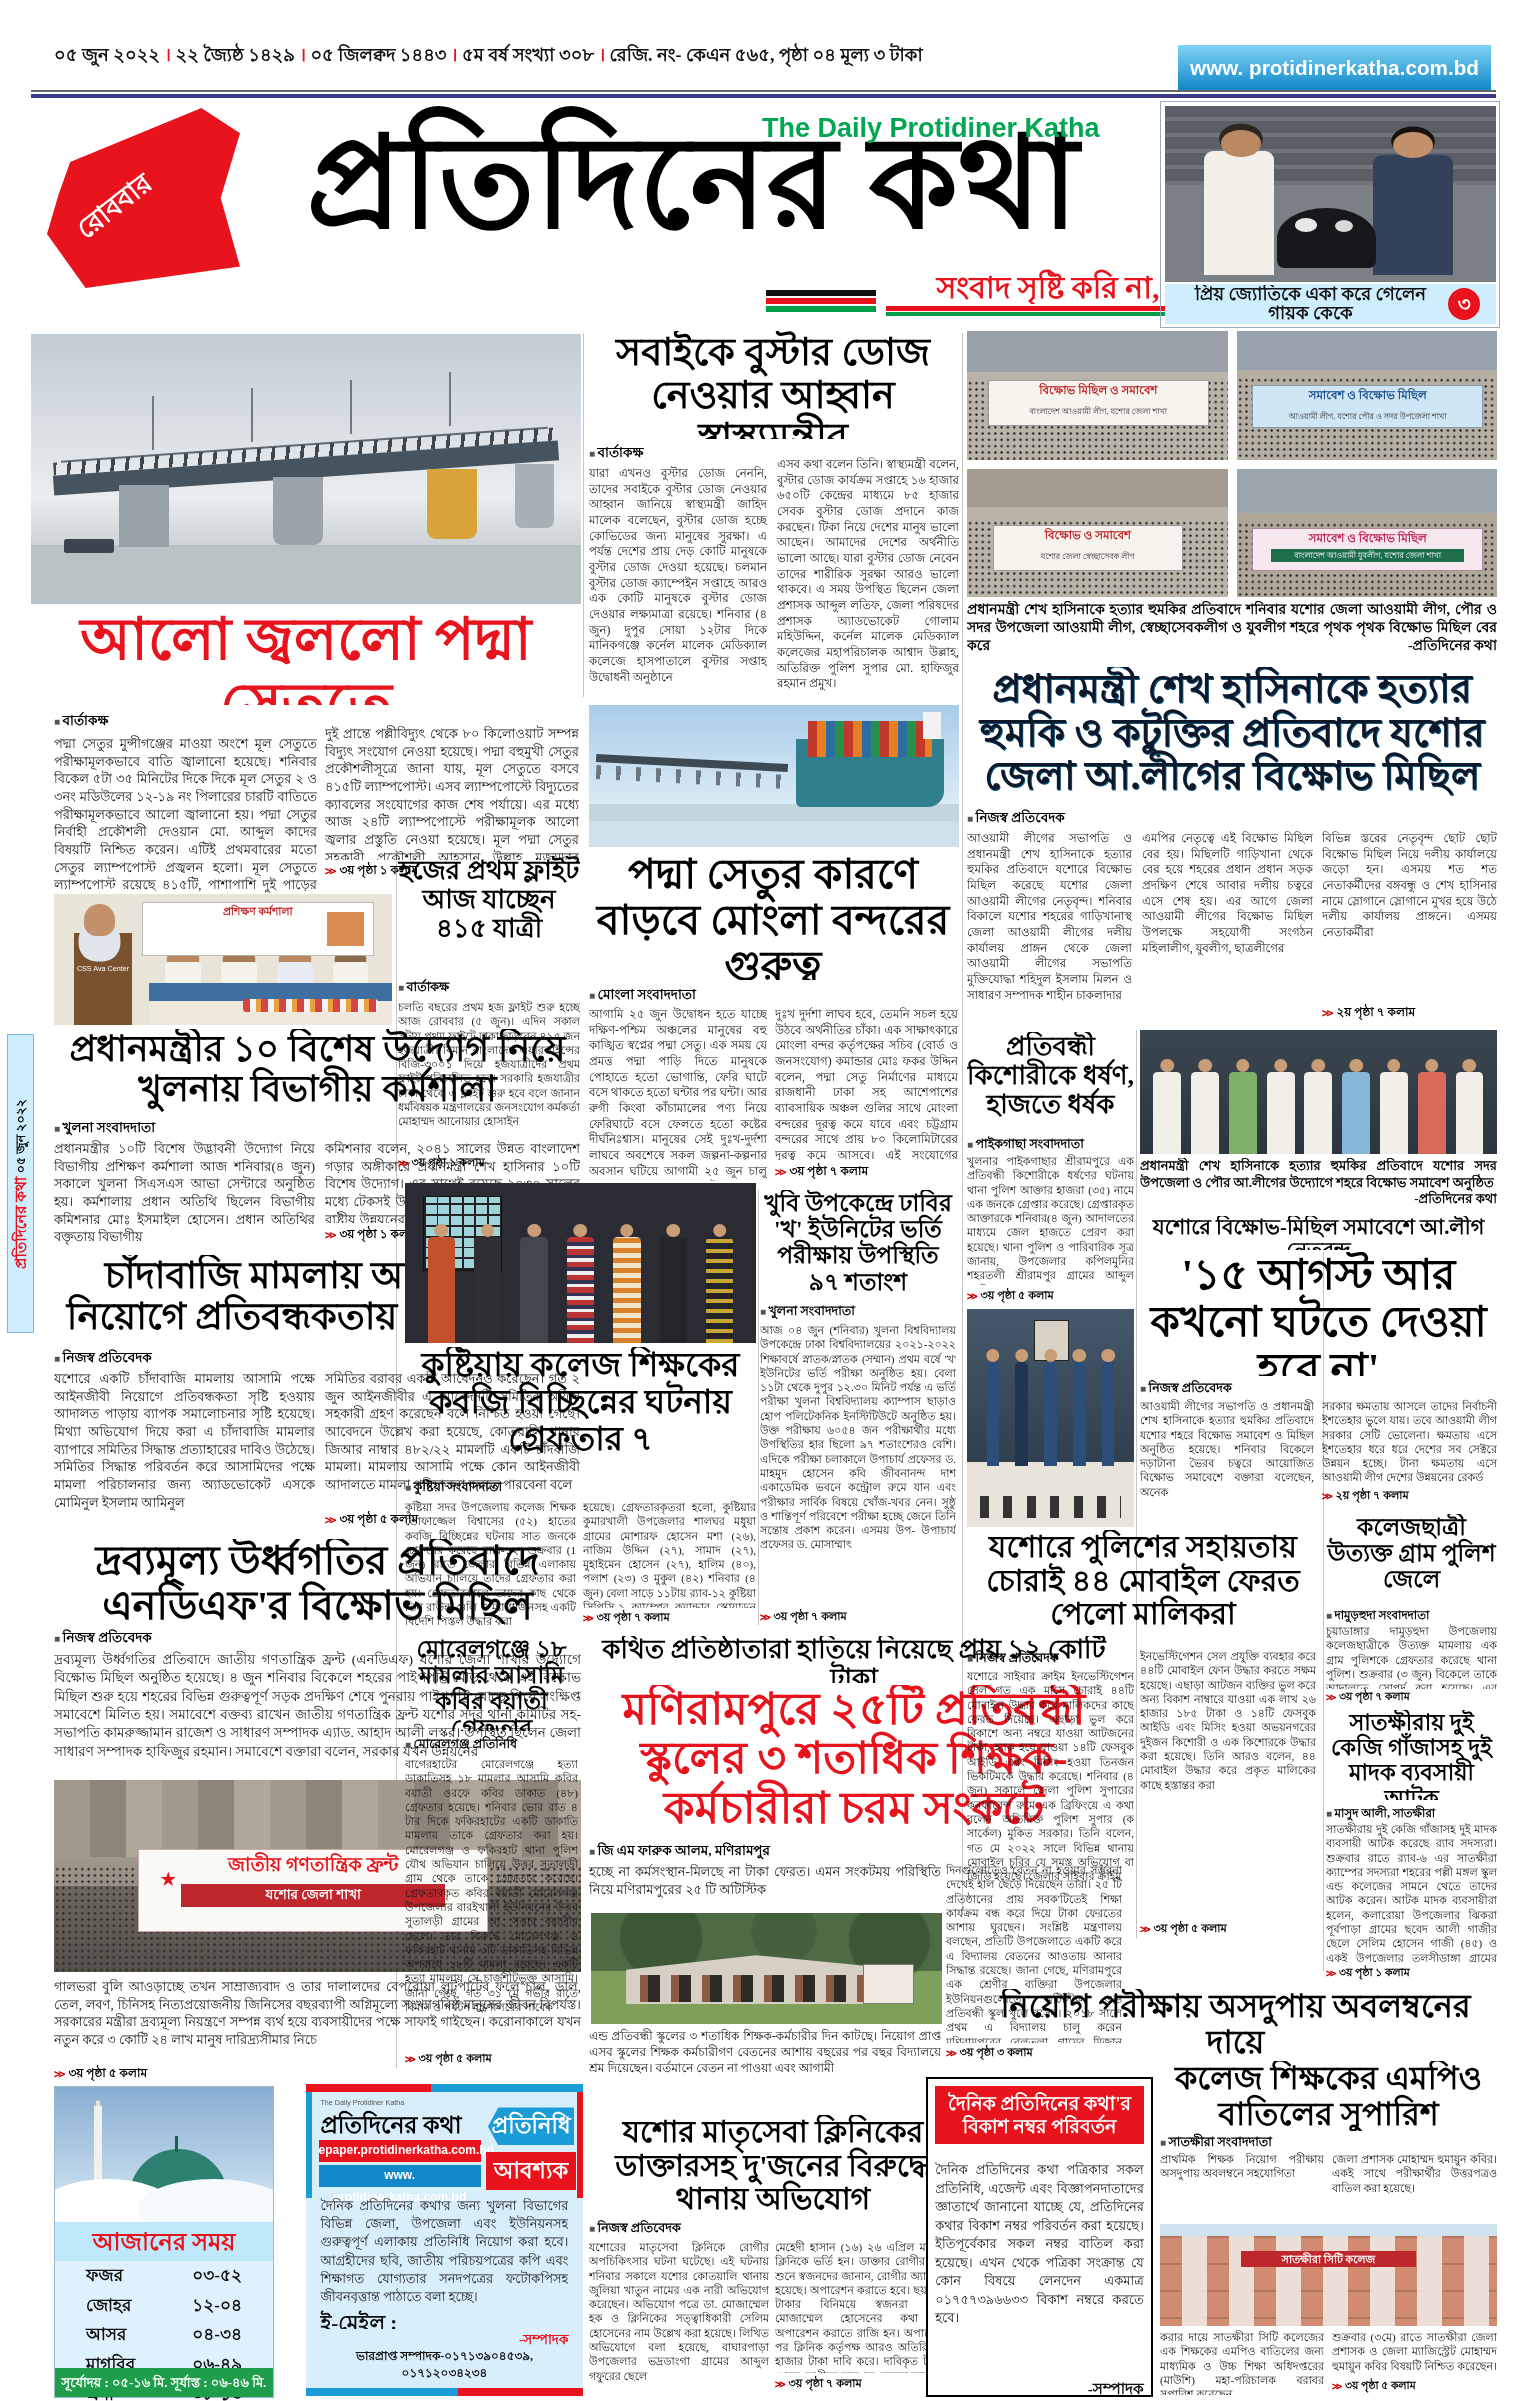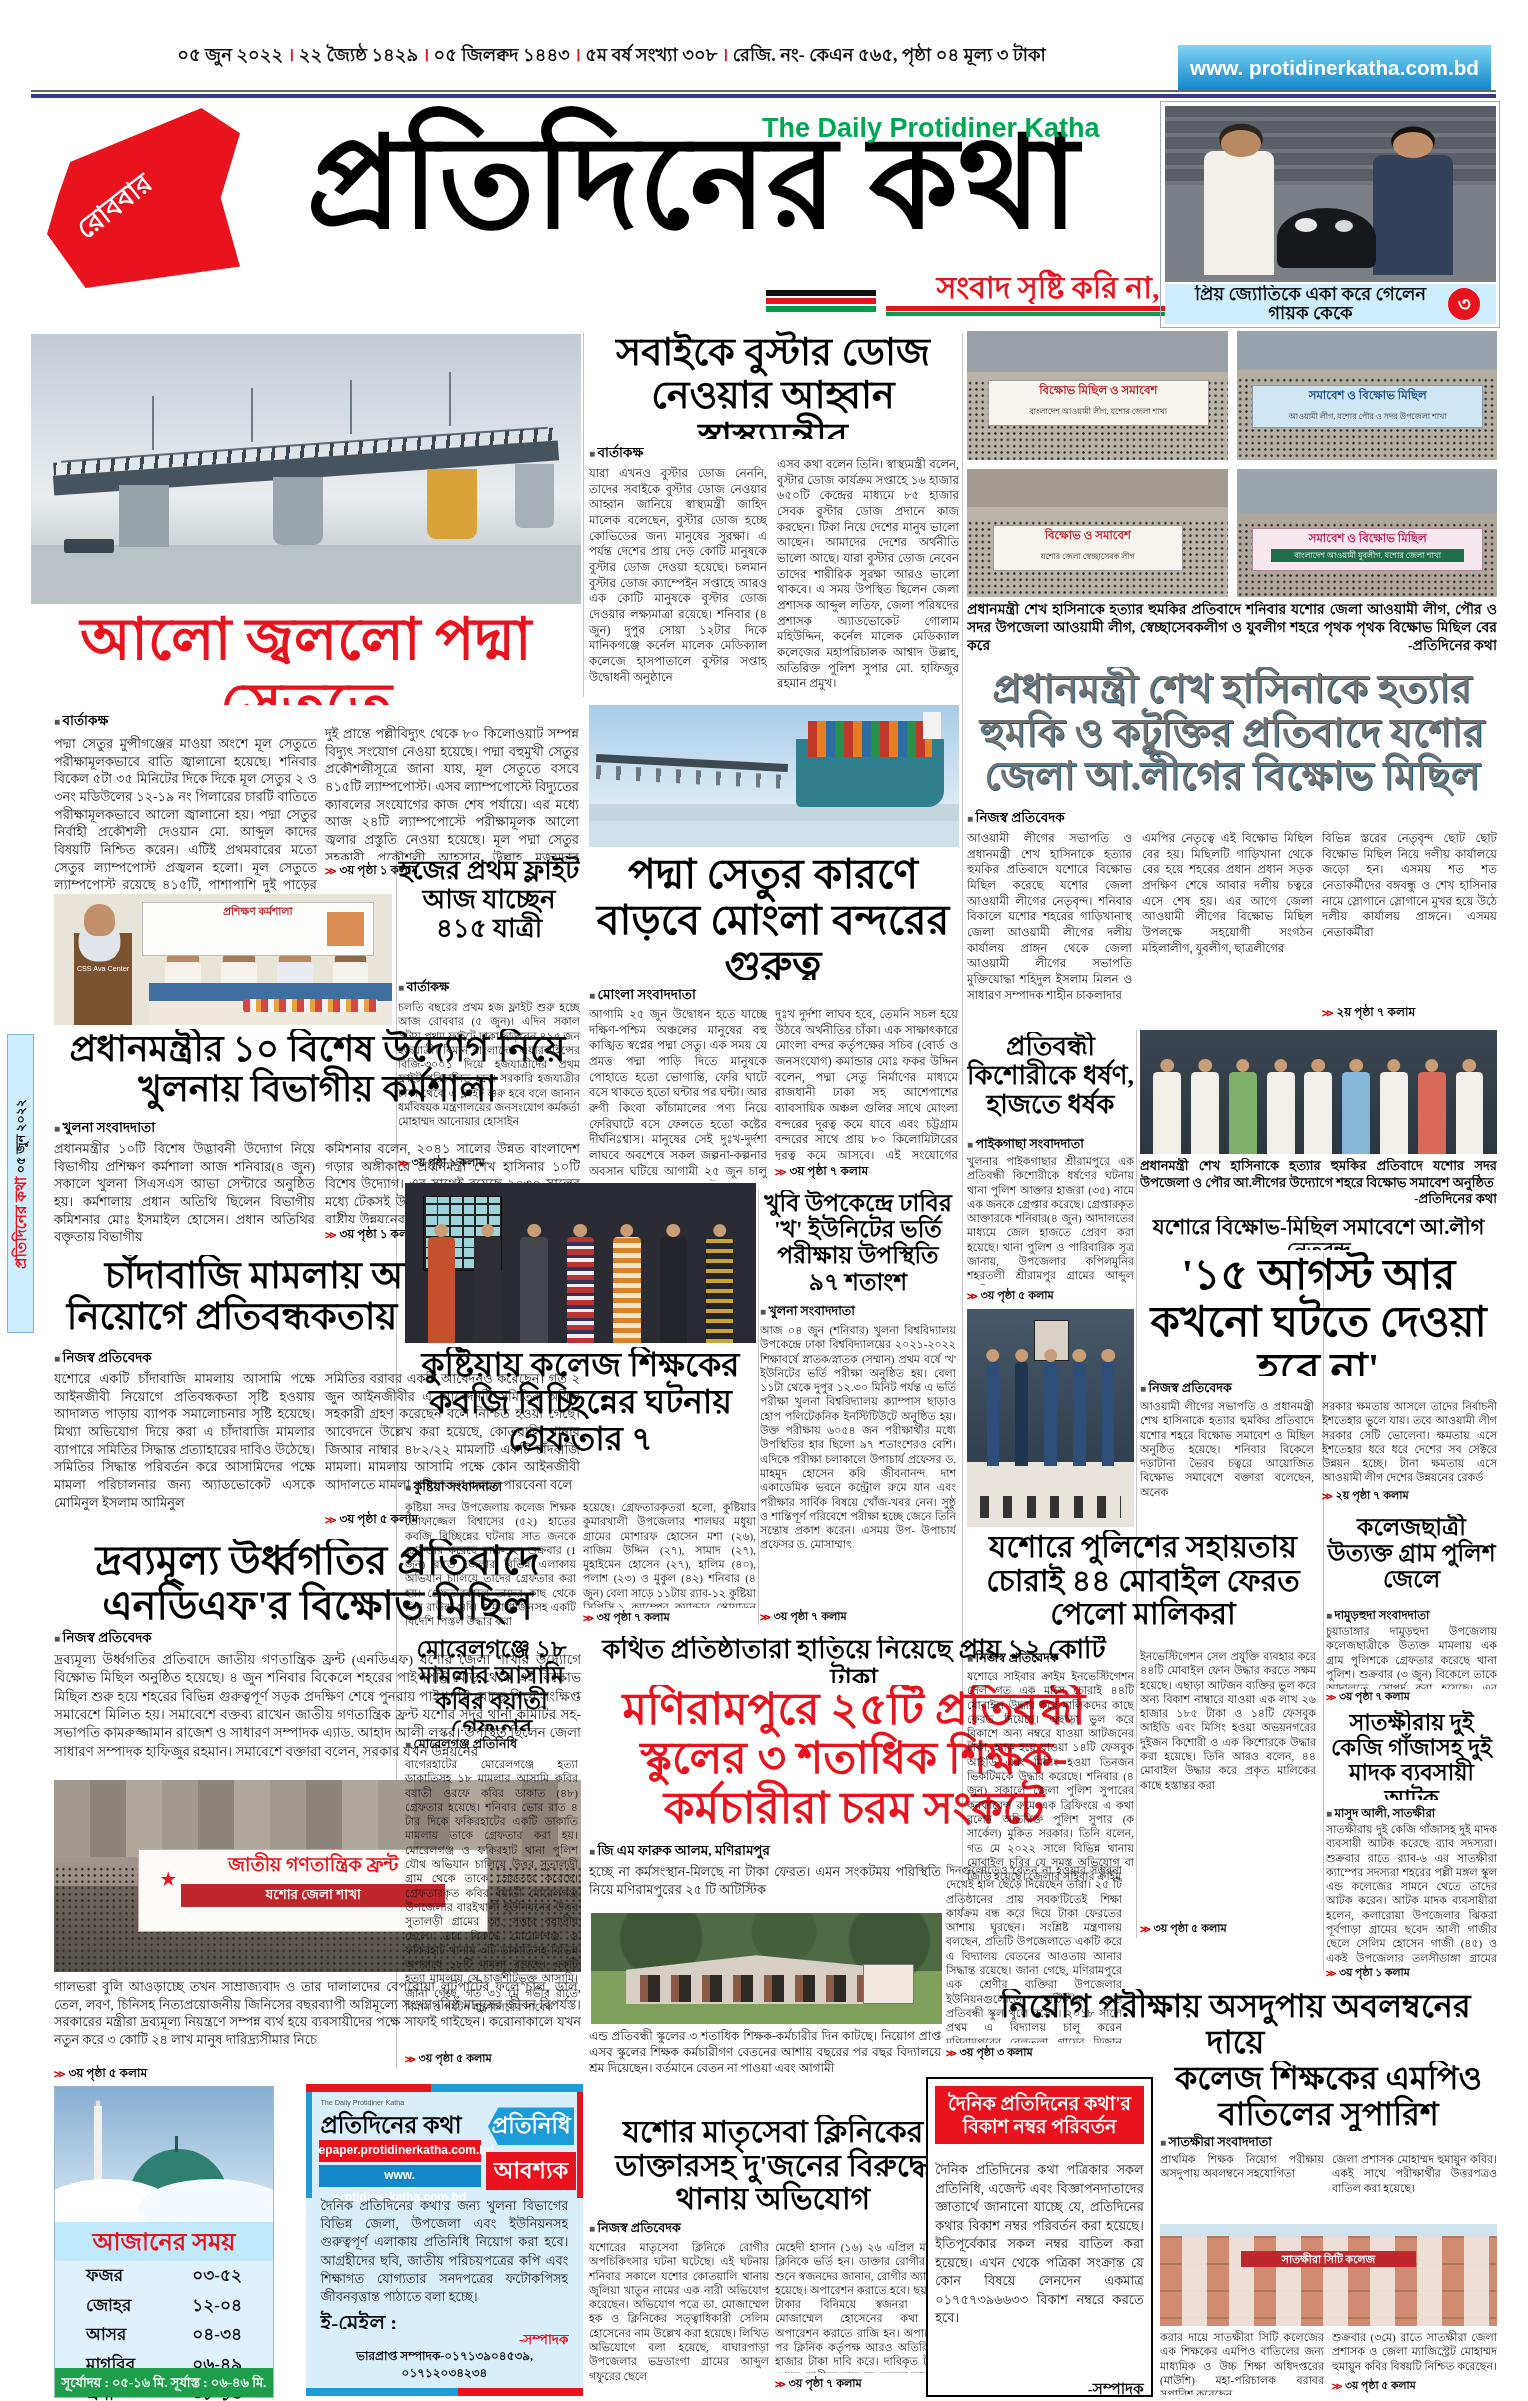--- a/index.html
+++ b/index.html
@@ -1,20 +1,20 @@
 <!DOCTYPE html>
 <html lang="bn" style="font-size:14.4px"><head>
 <meta charset="utf-8">
 <style>
   html,body{margin:0;padding:0;background:#e9e9e9;font-family:"Liberation Serif","DejaVu Serif",serif;}
   .page{position:relative;width:1528px;height:2401px;background:#fff;margin:0 auto;overflow:hidden;color:#111;}
   .abs{position:absolute;}
   .hl{font-weight:bold;text-align:center;color:#000;line-height:1.12;overflow:hidden;}
   .hlred{color:#e8131d;}
-  .hlblue{color:#737373;}
+  .hlblue{color:#0f172a;}
   .by{font-weight:bold;font-size:13.5px;white-space:nowrap;overflow:hidden;color:#000;}
   .by::before{content:"■ ";font-size:10px;color:#555;}
   .bd{font-size:11.7px;line-height:1.34;text-align:justify;overflow:hidden;color:#151515;}
   .t12{font-size:11px;line-height:1.3;}
   .t14{font-size:13px;line-height:1.36;}
   .jmp{font-weight:bold;font-size:12px;white-space:nowrap;overflow:hidden;color:#000;}
   .jmp::before{content:"≫ ";color:#cc0000;}
   .kick{font-weight:bold;text-align:center;overflow:hidden;color:#000;line-height:1.1;}
   .vr{background:#c5c5c5;width:0.9px;}
   .photo{overflow:hidden;}
@@ -38,21 +38,21 @@
   .crowd{position:absolute;left:0;right:0;bottom:0;background-image:radial-gradient(#2c2c2c 1.2px,transparent 1.3px);background-size:6.3px 6.3px;}
   .bandr{background:#e8131d;}
   .bandb{background:#1b9cd8;}
   .wbx{font-weight:bold;color:#fff;text-align:center;}
 </style>
 </head>
 <body>
 
 <div class="page">
 
-  <div class="abs" style="left:54px;top:41px;width:1115px;height:27px;font-weight:bold;font-size:18px;white-space:nowrap;overflow:hidden;text-align:center;">
+  <div class="abs" style="left:54px;top:41px;width:1115px;height:27px;font-weight:bold;font-size:18px;white-space:nowrap;overflow:hidden;">
     <span>০৫ জুন ২০২২</span><span style="color:#e8131d;"> । </span>
     <span>২২ জ্যৈষ্ঠ ১৪২৯</span><span style="color:#e8131d;"> । </span>
     <span>০৫ জিলক্বদ ১৪৪৩</span><span style="color:#e8131d;"> । </span>
     <span>৫ম বর্ষ সংখ্যা ৩০৮</span><span style="color:#e8131d;"> । </span>
     <span>রেজি. নং- কেএন ৫৬৫, পৃষ্ঠা ০৪ মূল্য ৩ টাকা</span>
   </div>
   <div class="abs wbx" style="left:1178px;top:45px;width:313px;height:45px;line-height:45px;font-size:20.7px;background:linear-gradient(#7fd4f4,#1287c9);font-family:'Liberation Sans',sans-serif;">www. protidinerkatha.com.bd</div>
   <div class="abs" style="left:31px;top:90px;width:1465px;height:1.8px;background:#666;"></div>
   <div class="abs" style="left:31px;top:94px;width:1465px;height:3.6px;background:#3a3a85;"></div>
 

